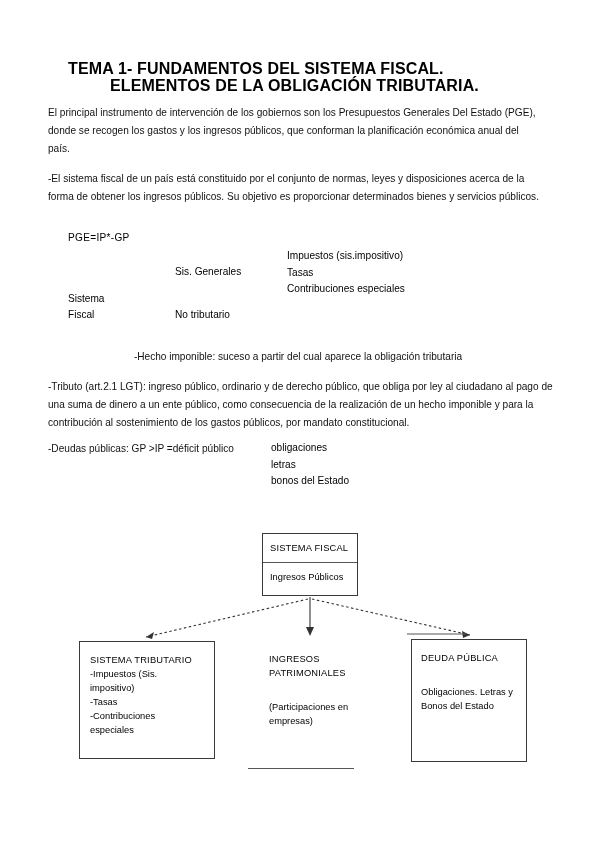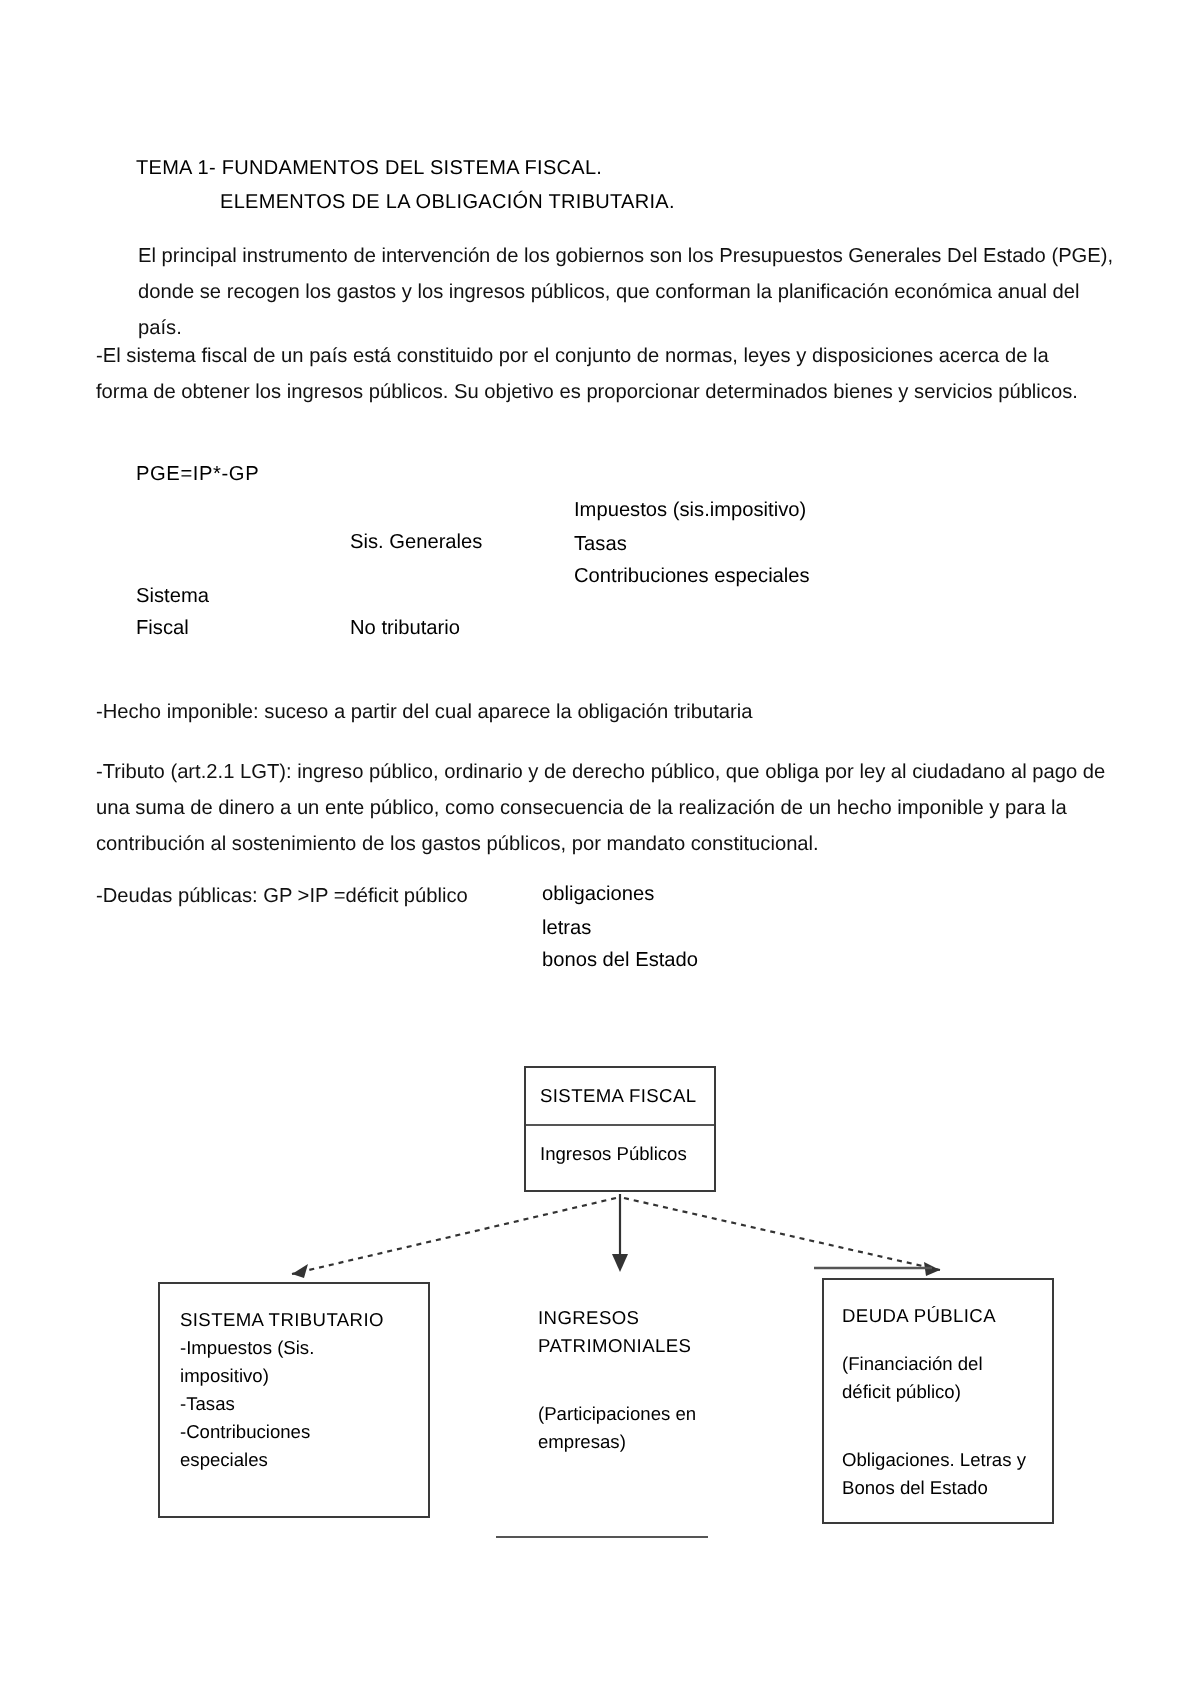--- a/index.html
+++ b/index.html
@@ -18,42 +18,42 @@
   .page {
     position: relative;
     width: 600px;
     height: 848px;
   }
 
   
   .doc-title {
     position: absolute;
     left: 68px;
-    top: 76px;
+    top: 60px;
     width: 470px;
-    font-size: 10px;
-    font-weight: normal;
+    font-size: 16px;
+    font-weight: bold;
     line-height: 17px;
     letter-spacing: 0.15px;
   }
   .doc-title .line2 {
     display: block;
     padding-left: 42px;
   }
 
   
   .para {
     position: absolute;
     font-size: 10.1px;
     line-height: 18px;
     color: #111;
   }
-  #para-intro   { left: 48px; top: 120px; width: 490px; margin-left: 21px; }
+  #para-intro   { left: 48px; top: 104px; width: 490px; }
   #para-sistema { left: 48px; top: 170px; width: 500px; }
-  #para-hecho   { left: 48px; top: 348px; width: 500px; }
+  #para-hecho   { left: 48px; top: 348px; width: 500px; text-align: center; }
   #para-tributo { left: 48px; top: 378px; width: 510px; }
   #para-deudas  { left: 48px; top: 440px; width: 260px; }
 
   
   .pge-eq {
     position: absolute;
     left: 68px;
     top: 232px;
     font-size: 10.1px;
     letter-spacing: 0.3px;
@@ -256,21 +256,19 @@
     <div class="node" id="node-middle">
       <div class="title">INGRESOS
 PATRIMONIALES</div>
       <div class="blk wide">(Participaciones en
 empresas)</div>
     </div>
     <div class="underline-rule" id="rule-middle"></div>
 
     <div class="node boxed" id="node-right">
       <div class="title">DEUDA PÚBLICA</div>
-      <div class="blk tight">(Financiación del
-déficit público)</div>
       <div class="blk wide">Obligaciones. Letras y
 Bonos del Estado</div>
     </div>
 
   </div>
 
 </div>
 
 </body></html>

